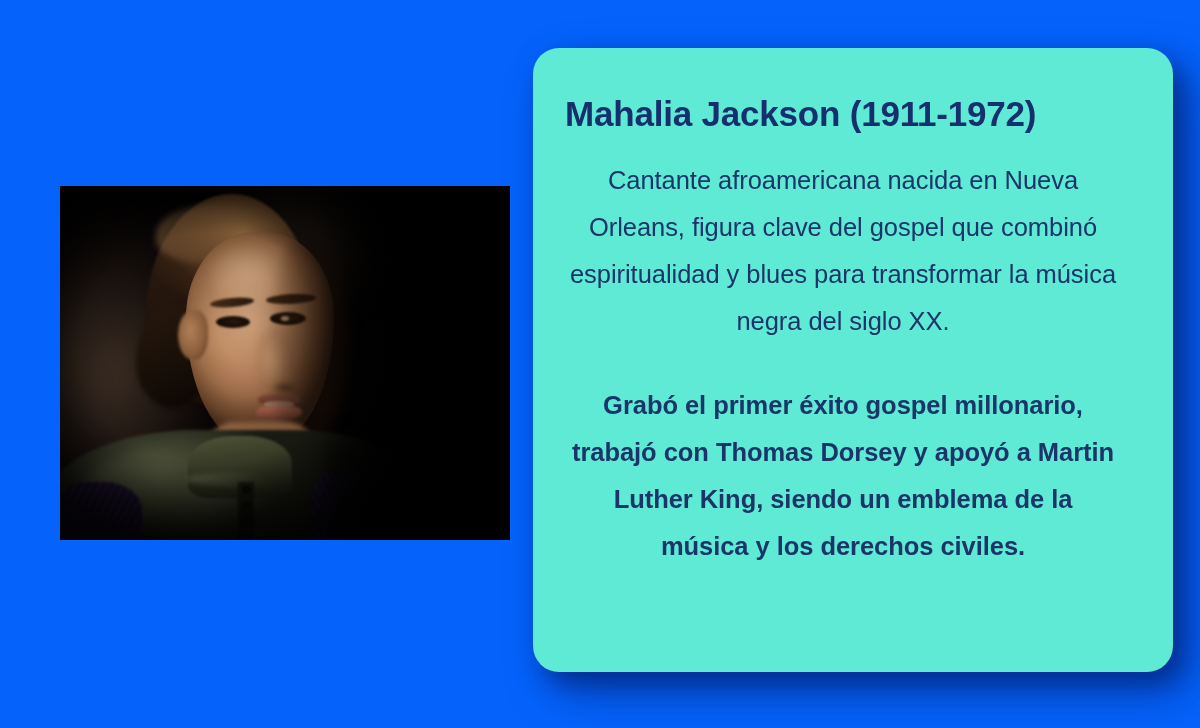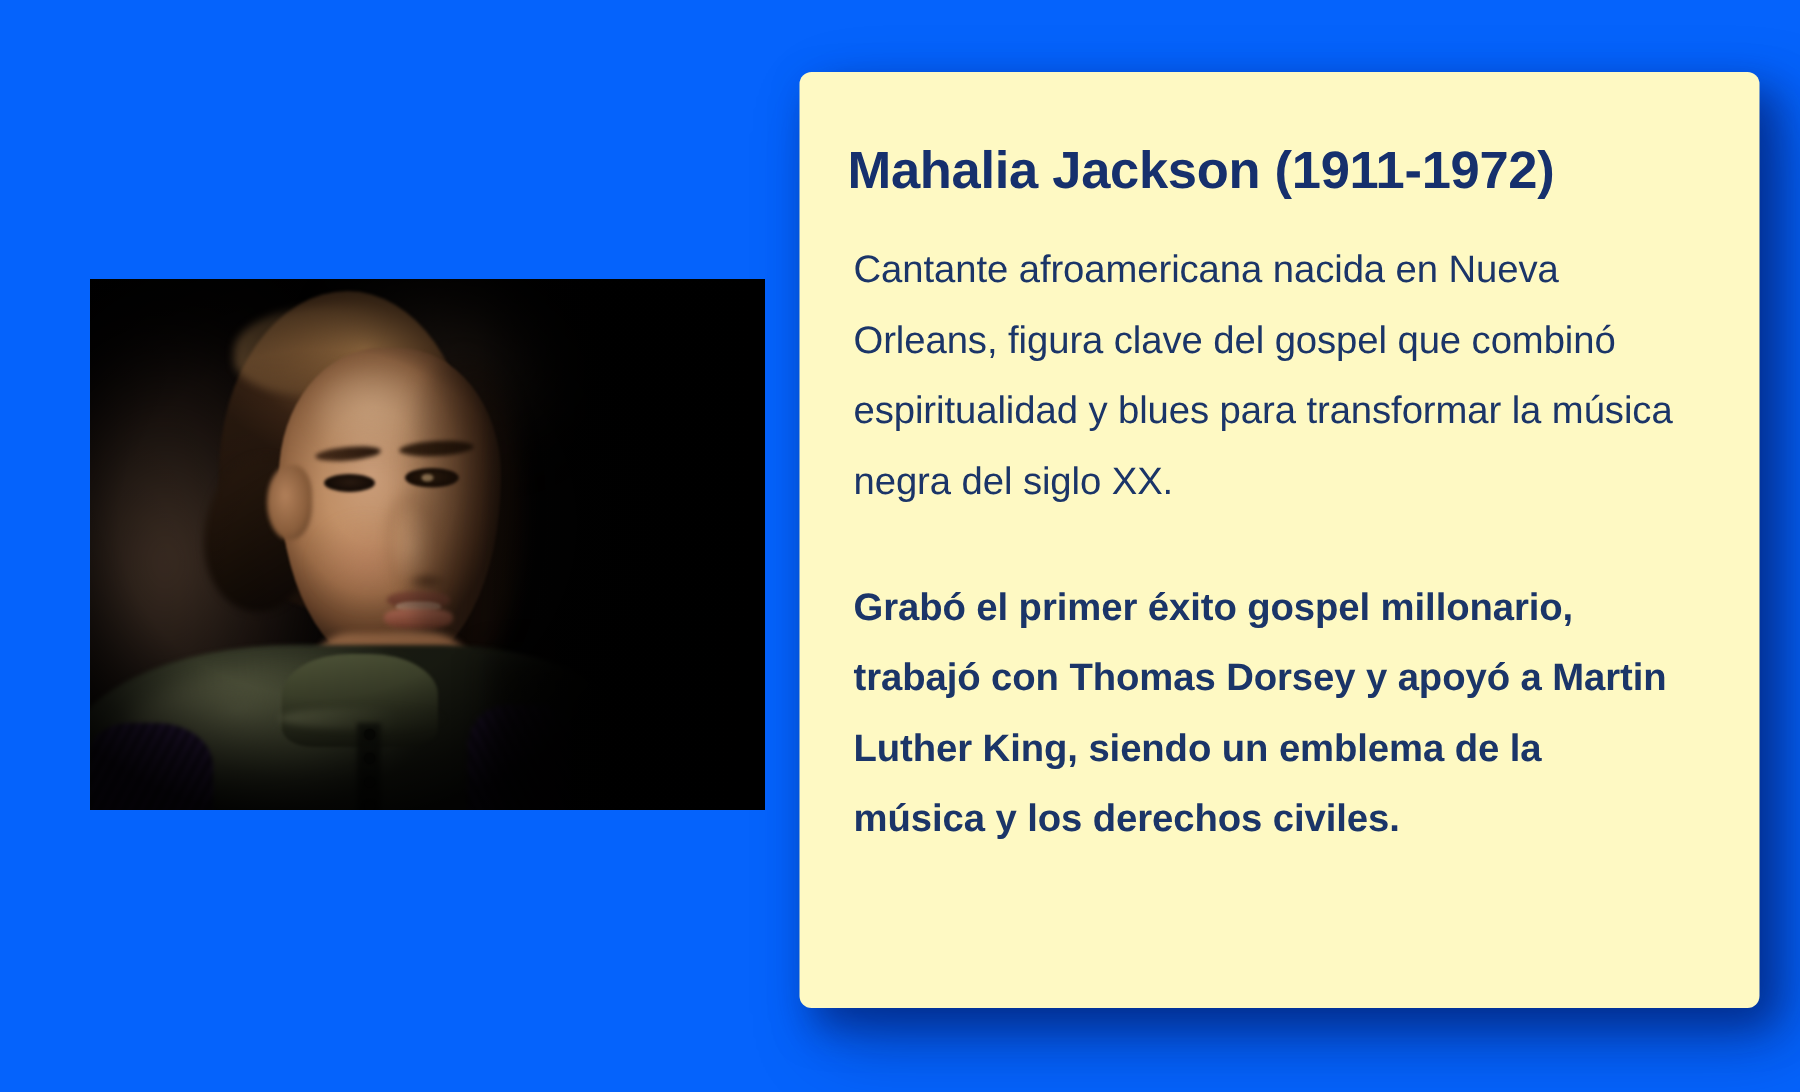--- a/index.html
+++ b/index.html
@@ -396,22 +396,22 @@
     background: linear-gradient(90deg, rgba(0,0,0,0) 0%, rgba(0,0,0,0.85) 45%, #000 100%);
   }
 
   
   .card {
     position: absolute;
     left: 533px;
     top: 48px;
     width: 640px;
     height: 624px;
-    background: #fef9c3;
-    border-radius: 8px;
+    background: #5eead4;
+    border-radius: 26px;
     box-shadow:
       10px 12px 26px rgba(3, 24, 96, 0.55),
       20px 22px 48px rgba(2, 18, 78, 0.35);
     box-sizing: border-box;
     padding: 46px 52px 28px 32px;
   }
   .card-inner {
     padding-left: 0;
   }
 
@@ -427,20 +427,21 @@
 
   .card-body {
     margin-top: 22px;
   }
   .card-para {
     margin: 4px;
     font-size: 25.5px;
     line-height: 47px;
     color: #1b3568;
     letter-spacing: -0.05px;
+    text-align: center;
   }
   .card-para + .card-para {
     margin-top: 37px;
     font-weight: bold;
   }
 </style>
 </head>
 <body>
 
 <div class="slide">

